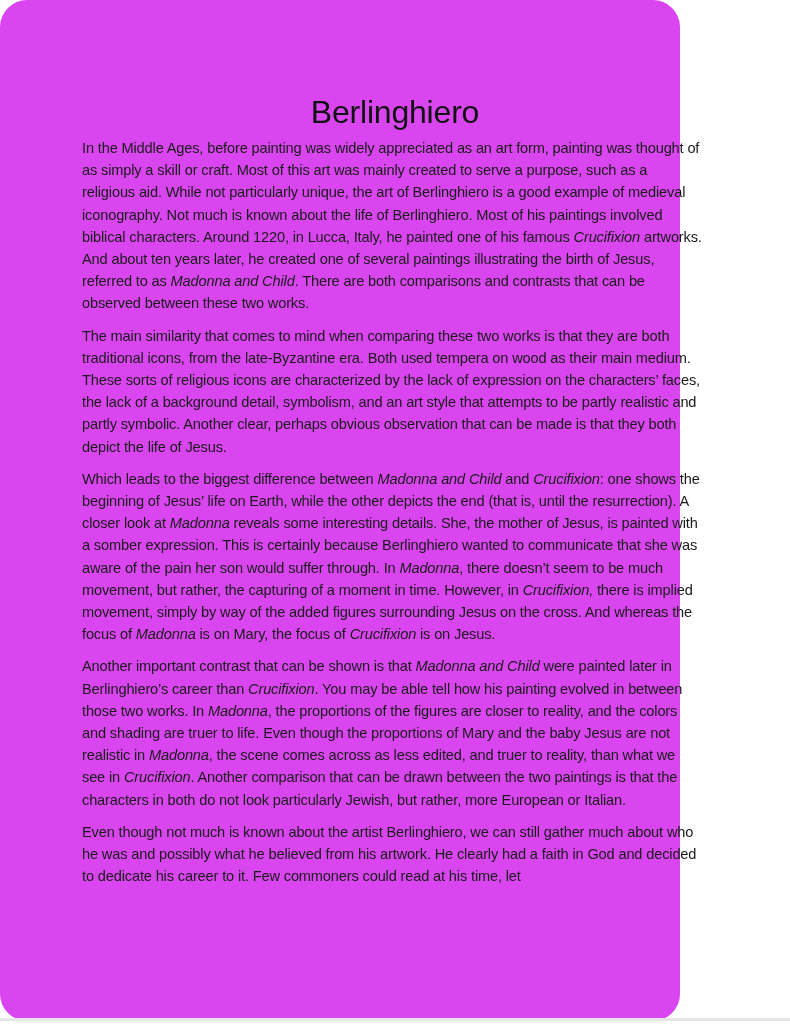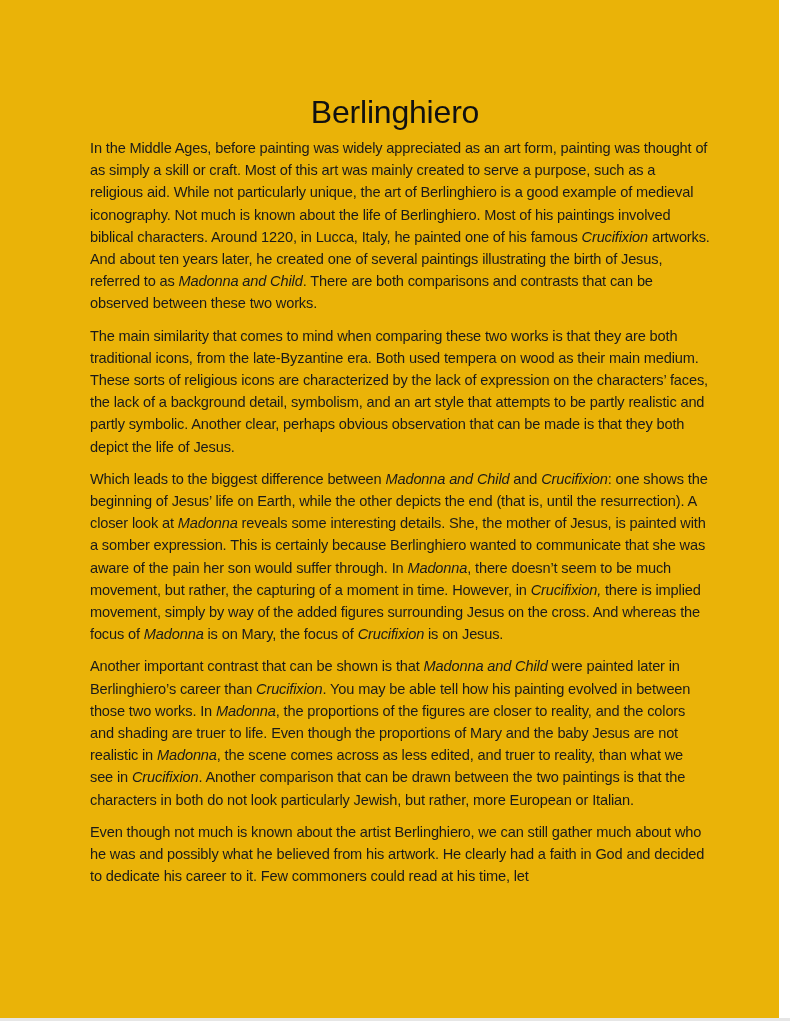--- a/index.html
+++ b/index.html
@@ -11,23 +11,24 @@
       width: 790px;
       height: 1024px;
       position: relative;
       overflow: hidden;
       font-family: "Liberation Sans", "DejaVu Sans", sans-serif;
       color: #1a1a1a;
     }
     .page {
       position: absolute;
       left: 0; top: 0;
-      width: 779px;
+      width: 680px;
       height: 1021px;
-      background: #eab308;
+      background: #d946ef;
+      border-radius: 27px;
     }
     .page-bottom-edge {
       position: absolute;
       left: 0; bottom: 0;
       width: 790px;
       height: 3px;
       background: #e6e6e6;
     }
     .title {
       position: absolute;
@@ -37,21 +38,21 @@
       text-align: center;
       font-size: 32px;
       line-height: 40px;
       font-weight: normal;
       color: #111;
       margin: 0;
       letter-spacing: -0.2px;
     }
     .body-text {
       position: absolute;
-      left: 90px;
+      left: 82px;
       top: 137px;
       width: 620px;
     }
     .para {
       margin: 0 0 10px 0;
       font-size: 14.6px;
       line-height: 22.2px;
       letter-spacing: -0.15px;
     }
     .para em { font-style: italic; }

